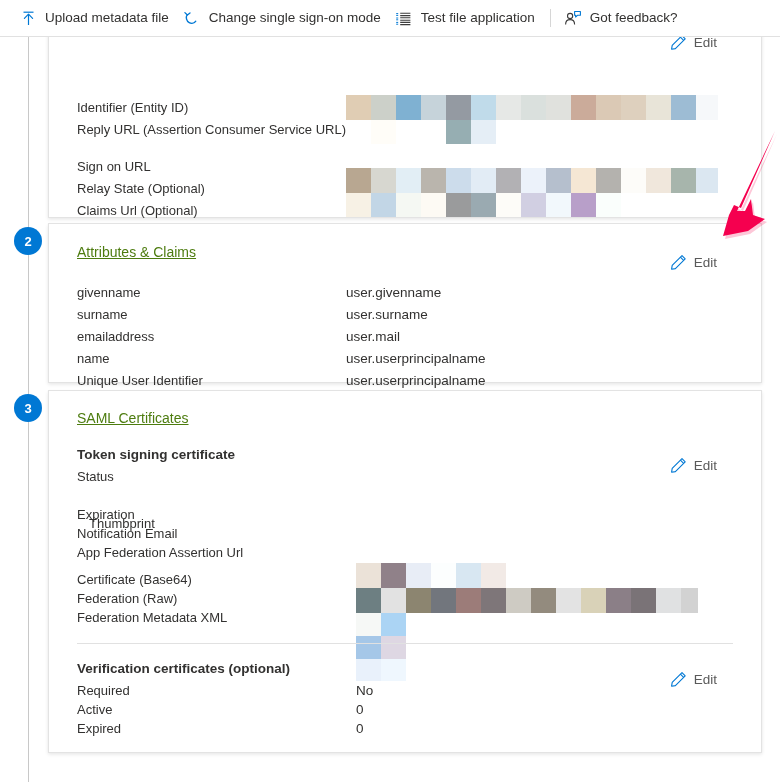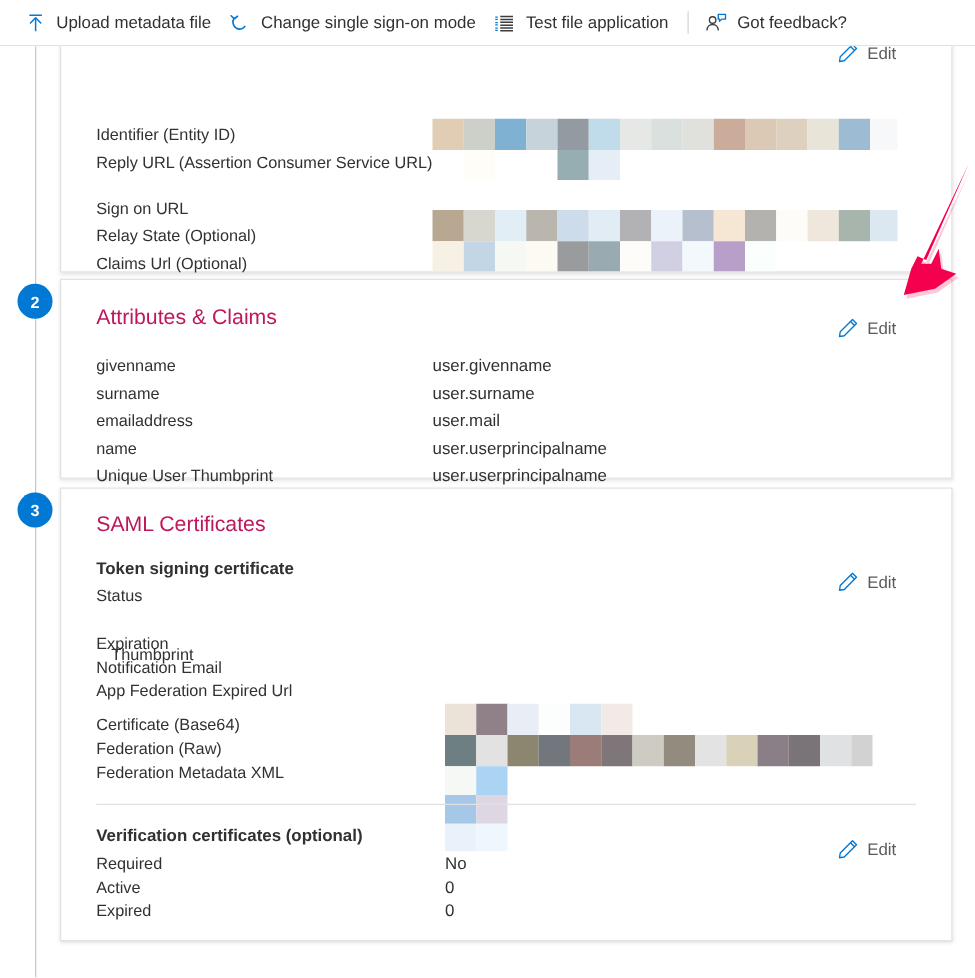--- a/index.html
+++ b/index.html
@@ -86,23 +86,24 @@
   
   .card {
     position: absolute;
     left: 48px;
     width: 714px;
     background: #ffffff;
     border: 1px solid #e3e3e3;
     box-shadow: 0 1.6px 3.6px rgba(0,0,0,0.10), 0 0.3px 0.9px rgba(0,0,0,0.08);
   }
   .card-title {
-    font-size: 17px;
-    color: #be185d;
+    font-size: 14px;
+    color: #4d7c0f;
     padding: 0;
+    text-decoration: underline;
   }
   .sub-title {
     font-size: 13.5px;
     font-weight: bold;
     color: #323130;
   }
 
   .edit-btn {
     position: absolute;
     display: flex;
@@ -296,21 +297,21 @@
 
     <span class="field-label" style="left:28px; top:84px;">surname</span>
     <span class="field-value" style="left:297px; top:84px;">user.surname</span>
 
     <span class="field-label" style="left:28px; top:106px;">emailaddress</span>
     <span class="field-value" style="left:297px; top:106px;">user.mail</span>
 
     <span class="field-label" style="left:28px; top:128px;">name</span>
     <span class="field-value" style="left:297px; top:128px;">user.userprincipalname</span>
 
-    <span class="field-label" style="left:28px; top:150px;">Unique User Thumbprint</span>
+    <span class="field-label" style="left:28px; top:150px;">Unique User Identifier</span>
     <span class="field-value" style="left:297px; top:150px;">user.userprincipalname</span>
   </div>
 
   <div class="step-badge" style="top:357px;">
     <span>3</span>
   </div>
 
   <div class="card" style="top:353px; height:363px;">
 
     <span class="card-title" style="position:absolute; left:28px; top:19px;">SAML Certificates</span>
@@ -324,21 +325,21 @@
           <path d="M10.4 3.2 L13.6 6.4" stroke="#0078d4" stroke-width="1.1" fill="none"></path>
         </svg>
       </span>
       <span class="edit-label">Edit</span>
     </div>
 
     <span class="field-label" style="left:28px; top:79px;">Status</span>
     <span class="field-label" style="left:40px; top:98px;margin-top:28px;">Thumbprint</span>
     <span class="field-label" style="left:28px; top:117px;">Expiration</span>
     <span class="field-label" style="left:28px; top:136px;">Notification Email</span>
-    <span class="field-label" style="left:28px; top:155px;">App Federation Expired Url</span>
+    <span class="field-label" style="left:28px; top:155px;">App Federation Assertion Url</span>
     <span class="field-label" style="left:28px; top:182px;">Certificate (Base64)</span>
     <span class="field-label" style="left:28px; top:201px;">Federation (Raw)</span>
     <span class="field-label" style="left:28px; top:220px;">Federation Metadata XML</span>
 
     <div class="mosaic" style="left:307px; top:172px; width:342px; height:118px;">
       <i style="left:0;   top:0;  width:25px; height:25px; background:#ebe2d8;"></i>
       <i style="left:25px;top:0;  width:25px; height:25px; background:#908189;"></i>
       <i style="left:50px;top:0;  width:25px; height:25px; background:#e8edf6;"></i>
       <i style="left:75px;top:0;  width:25px; height:25px; background:#fcfefe;"></i>
       <i style="left:100px;top:0; width:25px; height:25px; background:#d8e7f2;"></i>

